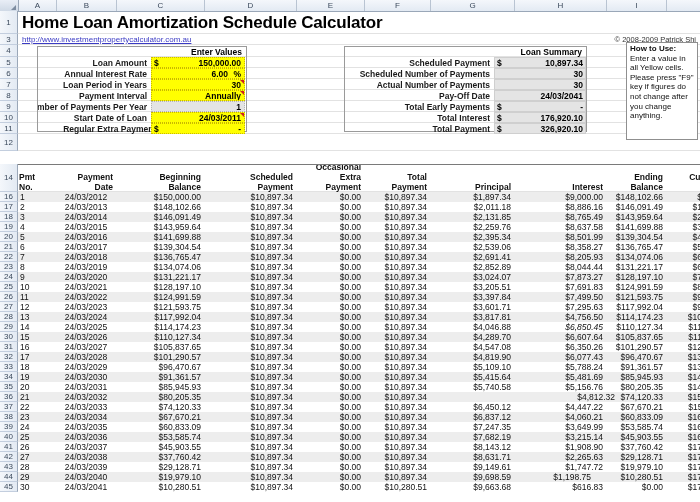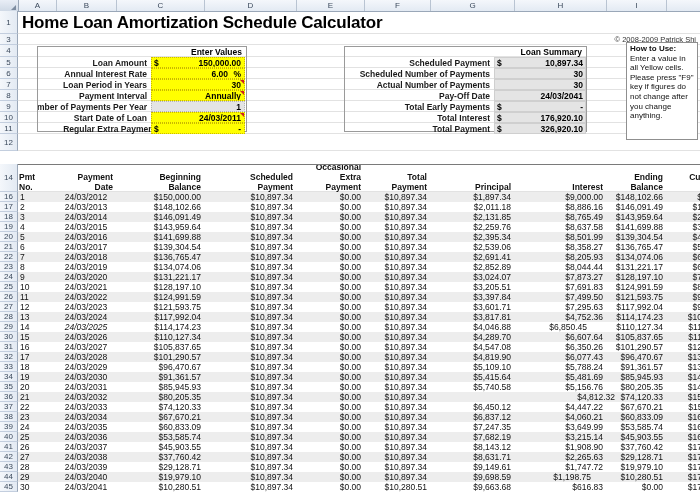--- a/index.html
+++ b/index.html
@@ -221,20 +221,23 @@
       <div class="gridrow" style="top: 441px;"></div>
       <div class="gridrow" style="top: 451px;"></div>
       <div class="gridrow" style="top: 461px;"></div>
       <div class="gridrow" style="top: 471px;"></div>
       <div class="gridrow" style="top: 481px;"></div>
       <div class="gridrow" style="top: 491px;"></div>
     </div>
 
   <div class="cell title l" style="left:20px;top:12px;width:560px;height:22px;">Home Loan Amortization Schedule Calculator</div>
 
+  <div class="cell l" style="left:20px;top:34px;width:220px;height:11px;">
+    <a class="link" href="#">http://www.investmentpropertycalculator.com.au</a>
+  </div>
 
   <div class="cell r copyright" style="left:560px;top:34px;width:138px;height:11px;">© 2008-2009 Patrick Shi</div>
 
   <div class="boxborder" style="left:37px;top:46px;width:210px;height:86px;"></div>
 
   <div class="cell r b" style="left:120px;top:46px;width:124px;height:12px;font-size:8.5px;">Enter Values</div>
 
   <div id="input-rows">
       <div class="cell labelcell" style="left: 38px; top: 57px; width: 112px; height: 11px;">Loan Amount</div>
       <div class="cell valcell r yellow" style="left: 151px; top: 57px; width: 94px; height: 11px; position: absolute;">
@@ -529,33 +532,33 @@
         <div class="dcell" style="left: 648px; width: 72px;">$98,760.08</div>
       </div>
       <div class="drow alt" style="top: 312px;">
         <div class="dcell left" style="left: 0px; width: 38px;">13</div>
         <div class="dcell ctr" style="left: 38px; width: 60px;">24/03/2024</div>
         <div class="dcell" style="left: 98px; width: 88px;">$117,992.04</div>
         <div class="dcell" style="left: 186px; width: 92px;">$10,897.34</div>
         <div class="dcell" style="left: 278px; width: 68px;">$0.00</div>
         <div class="dcell" style="left: 346px; width: 66px;">$10,897.34</div>
         <div class="dcell" style="left: 412px; width: 84px;">$3,817.81</div>
-        <div class="dcell" style="left: 496px; width: 92px;">$4,752.36</div>
+        <div class="dcell" style="left: 496px; width: 92px;">$4,756.50</div>
         <div class="dcell" style="left: 588px; width: 60px;">$114,174.23</div>
         <div class="dcell" style="left: 648px; width: 72px;">$105,839.60</div>
       </div>
       <div class="drow plain" style="top: 322px;">
         <div class="dcell left" style="left: 0px; width: 38px;">14</div>
-        <div class="dcell ctr" style="left: 38px; width: 60px; font-style: italic;">24/03/2025</div>
+        <div class="dcell ctr" style="left: 38px; width: 60px;">24/03/2025</div>
         <div class="dcell" style="left: 98px; width: 88px;">$114,174.23</div>
         <div class="dcell" style="left: 186px; width: 92px;">$10,897.34</div>
         <div class="dcell" style="left: 278px; width: 68px;">$0.00</div>
         <div class="dcell" style="left: 346px; width: 66px;">$10,897.34</div>
         <div class="dcell" style="left: 412px; width: 84px;">$4,046.88</div>
-        <div class="dcell" style="left: 480px; width: 92px;">$6,850.45</div>
+        <div class="dcell" style="left: 496px; width: 92px; font-style: italic;">$6,850.45</div>
         <div class="dcell" style="left: 588px; width: 60px;">$110,127.34</div>
         <div class="dcell" style="left: 648px; width: 72px;">$112,690.06</div>
       </div>
       <div class="drow alt" style="top: 332px;">
         <div class="dcell left" style="left: 0px; width: 38px;">15</div>
         <div class="dcell ctr" style="left: 38px; width: 60px;">24/03/2026</div>
         <div class="dcell" style="left: 98px; width: 88px;">$110,127.34</div>
         <div class="dcell" style="left: 186px; width: 92px;">$10,897.34</div>
         <div class="dcell" style="left: 278px; width: 68px;">$0.00</div>
         <div class="dcell" style="left: 346px; width: 66px;">$10,897.34</div>

